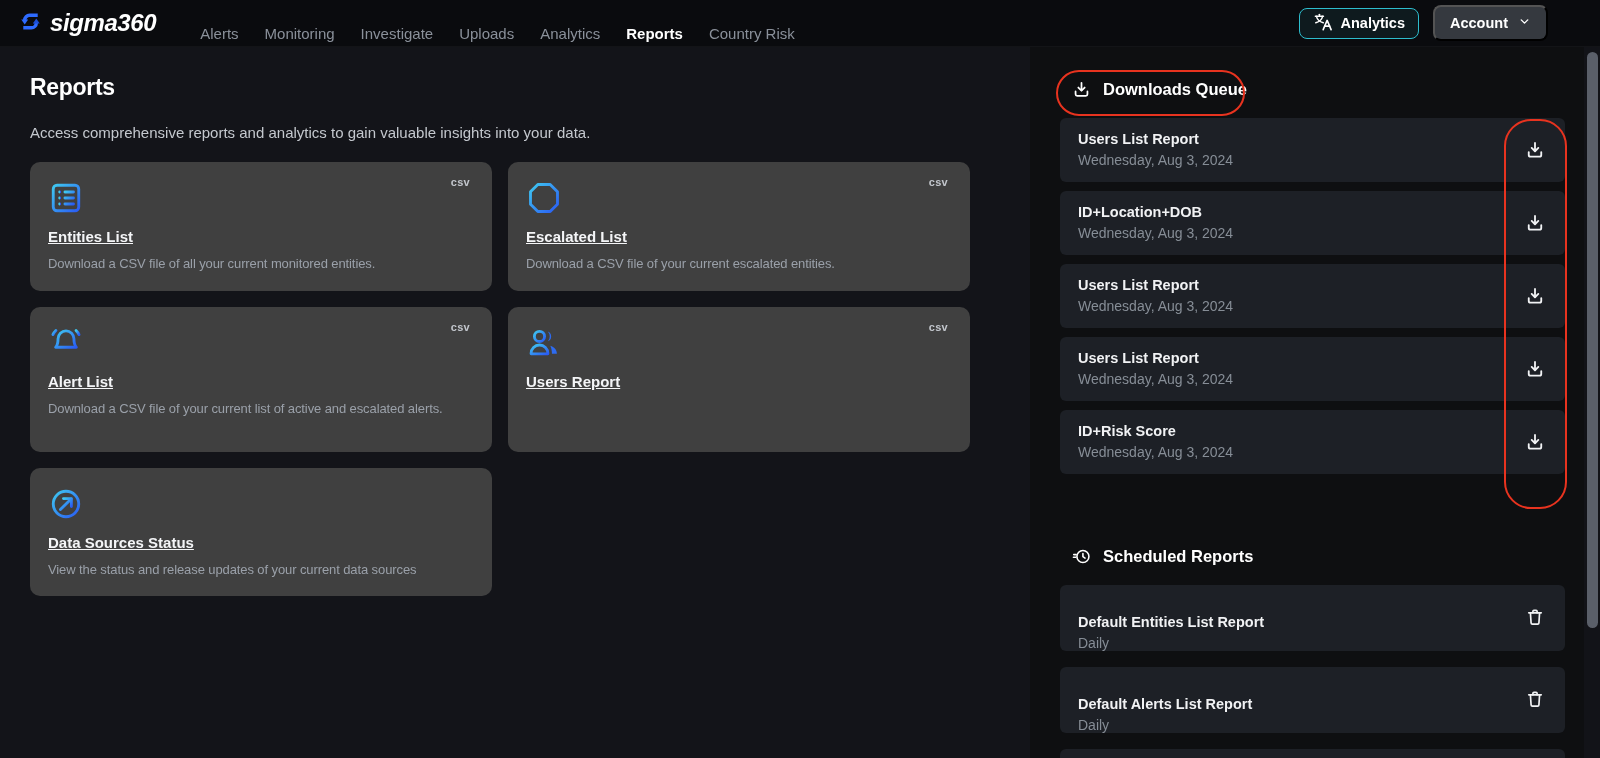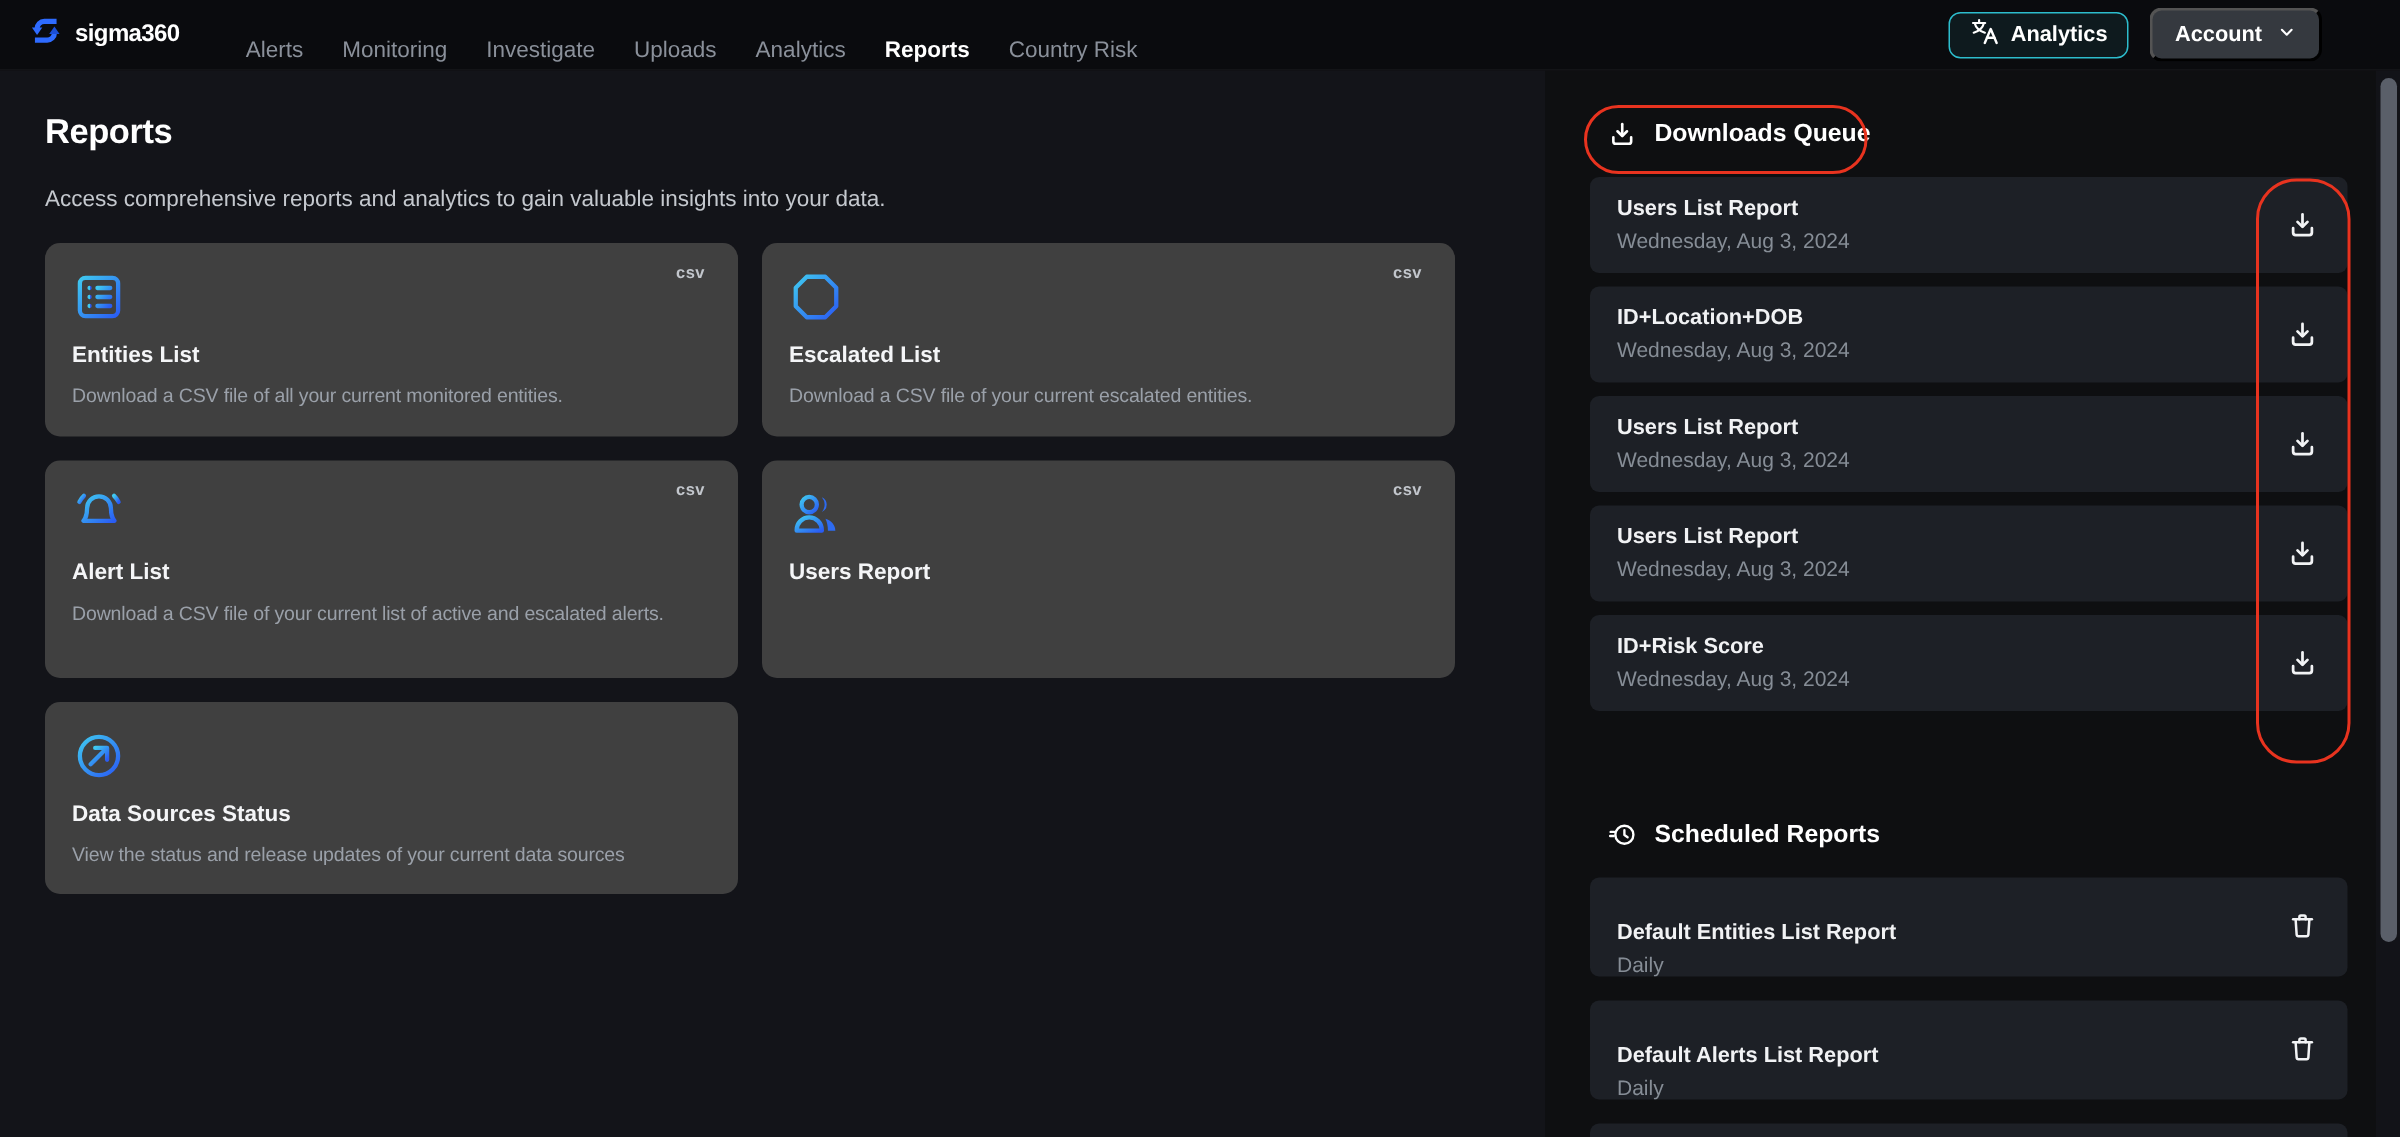--- a/index.html
+++ b/index.html
@@ -12,21 +12,21 @@
   }
 
   
   .topnav {
     position:absolute; top:0; left:0; width:1600px; height:47px;
     background:#0a0b0e; display:flex; align-items:center;
     border-bottom:1px solid rgba(255,255,255,0.04);
     z-index:5;
   }
   .brand { display:flex; align-items:center; gap:7px; margin-left:18px; cursor:pointer; }
-  .brand-name { color:#ffffff; font-size:16px; font-weight:700; letter-spacing:-0.4px; }
+  .brand-name { color:#ffffff; font-size:24px; font-weight:700; letter-spacing:-0.4px;font-style:italic; }
   .nav-menu { display:flex; align-items:center; gap:26px; margin-left:44px; }
   .nav-item { color:#8a909a; font-size:15px; cursor:pointer; white-space:nowrap;margin-top:20px; }
   .nav-item.active { color:#ffffff; font-weight:700; }
   .nav-actions { margin-left:auto; margin-right:52px; display:flex; align-items:center; gap:14px; }
   .btn-translate {
     display:flex; align-items:center; gap:8px; height:31px; padding:0 13px;
     border:1.5px solid #2dbdcd; border-radius:8px; background:#0e1a1e;
     color:#ffffff; font-size:14.5px; font-weight:700; cursor:pointer;
   }
   .btn-account {
@@ -51,21 +51,21 @@
   .report-card {
     position:relative; background:#404040; border-radius:10px;
     padding:18px 20px 0 18px; cursor:pointer;
   }
   .card-badge {
     position:absolute; top:14px; right:22px;
     color:#c2c6cc; font-size:11px; font-weight:700; letter-spacing:0.3px;
   }
   .card-icon { width:36px; height:36px; }
   .card-icon svg { width:36px; height:36px; display:block; }
-  .card-title { margin-top:12px; color:#f4f5f7; font-size:15px; font-weight:700; }
+  .card-title { margin-top:12px; color:#f4f5f7; font-size:15px; font-weight:700;text-decoration:underline; }
   .card-desc { margin-top:9px; color:#9aa0a9; font-size:13px; letter-spacing:-0.1px; line-height:1.6; }
 
   
   .sidebar { position:absolute; left:1060px; top:47px; width:505px; height:711px; }
   .section-header { position:absolute; left:12px; display:flex; align-items:center; gap:12px; color:#ffffff; font-size:16.5px; font-weight:800; }
   .dq-header { top:33px; }
   .sch-header { top:500px; }
   .section-header svg { width:19px; height:19px; display:block; color:#ffffff; }
 
   .dl-list { position:absolute; top:71px; left:0; width:505px; display:flex; flex-direction:column; gap:9px; }

